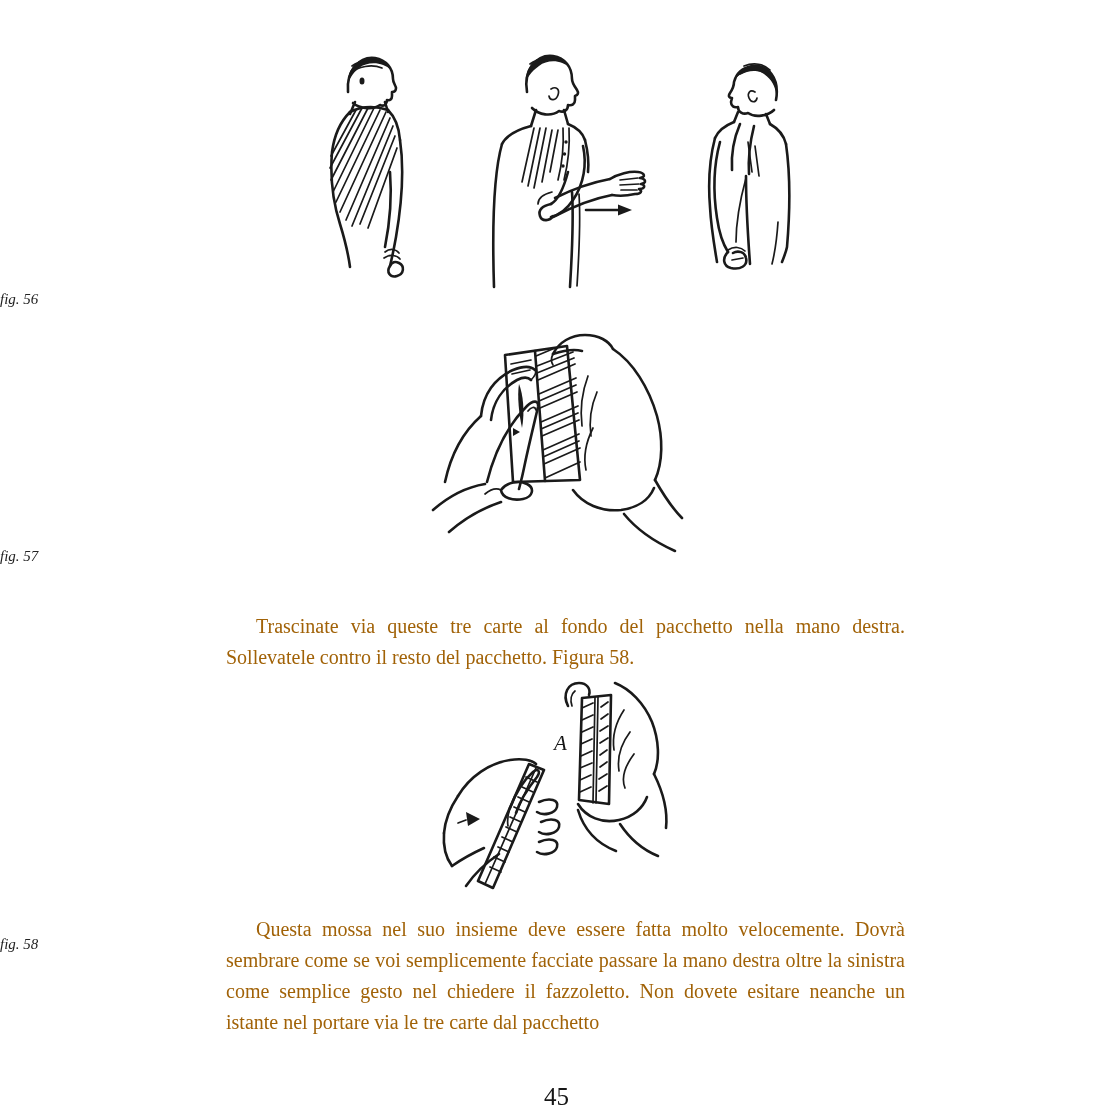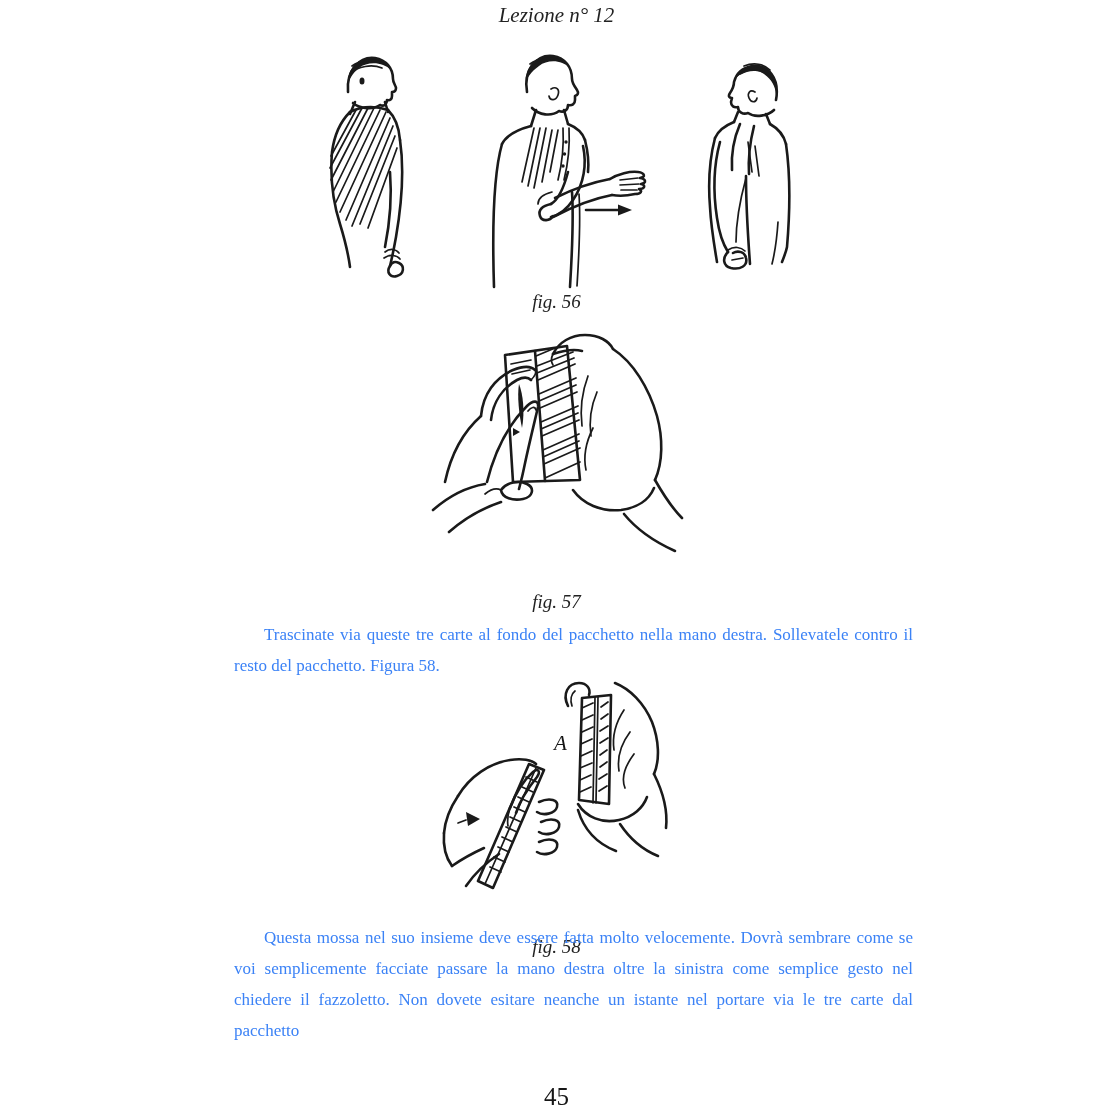--- a/index.html
+++ b/index.html
@@ -11,29 +11,29 @@
     color:#1b1b1b;
     overflow:hidden;
     margin:0 auto;
   }
   .running-head{
     position:absolute;top:3px;left:0;width:100%;
     text-align:center;font-style:italic;font-size:21px;color:#222;
   }
   .caption{
     position:absolute;left:0;width:100%;
-    text-align:center;font-style:italic;font-size:19px;color:#222;
+    font-style:italic;font-size:15px;color:#222;
   }
   .cap56{top:291px}
-  .cap57{top:591px}
+  .cap57{top:548px}
   .cap58{top:936px}
   .body-par{
     position:absolute;left:218px;width:679px;
-    font-size:17px;line-height:31px;
-    text-align:justify;text-indent:30px;margin:16px;color:#3b82f6;
+    font-size:20px;line-height:31px;
+    text-align:justify;text-indent:30px;margin:8px;color:#a16207;
   }
   .p1{top:603px}
   .p2{top:906px}
   .page-number{
     position:absolute;top:1083px;left:0;width:100%;
     text-align:center;font-size:25px;color:#161616;
   }
   svg.fig{position:absolute;}
   .fig56{left:300px;top:52px;}
   .fig57{left:425px;top:332px;}
@@ -41,21 +41,20 @@
   .ln{fill:none;stroke:#1a1a1a;stroke-width:2.6;stroke-linecap:round;stroke-linejoin:round;}
   .thin{fill:none;stroke:#1a1a1a;stroke-width:1.7;stroke-linecap:round;}
   .solid{fill:#1a1a1a;stroke:none;}
   .svg-label{font-family:"Liberation Serif",serif;font-style:italic;font-size:21px;fill:#161616;}
 </style>
 </head>
 <body>
 
 <div class="page">
 
-  <div class="running-head">Lezione n° 12</div>
 
   <svg class="fig fig56" width="520" height="238" viewBox="0 0 520 238" aria-hidden="true">
 
     <g>
       <path class="solid" d="M48,34 C46,16 60,4 75,6 C83,7 89,12 91,18 C83,10 68,9 59,16 C52,22 49,27 48,34 Z"></path>
       <path class="thin" d="M52,14 C60,8 72,7 80,10"></path>
       <path class="thin" d="M50,22 C58,14 72,12 82,16"></path>
       <path class="ln" d="M48,40 C46,18 60,4 75,6 C86,8 93,16 93,27 C93,31 96,34 96,36 C96,39 94,40 92,40 L92,44 C92,47 90,49 87,48 C87,52 84,55 80,53 C73,58 60,57 53,51"></path>
       <ellipse class="solid" cx="62" cy="29" rx="2.5" ry="3.5"></ellipse>
       <path class="ln" d="M55,50 L50,62"></path>

